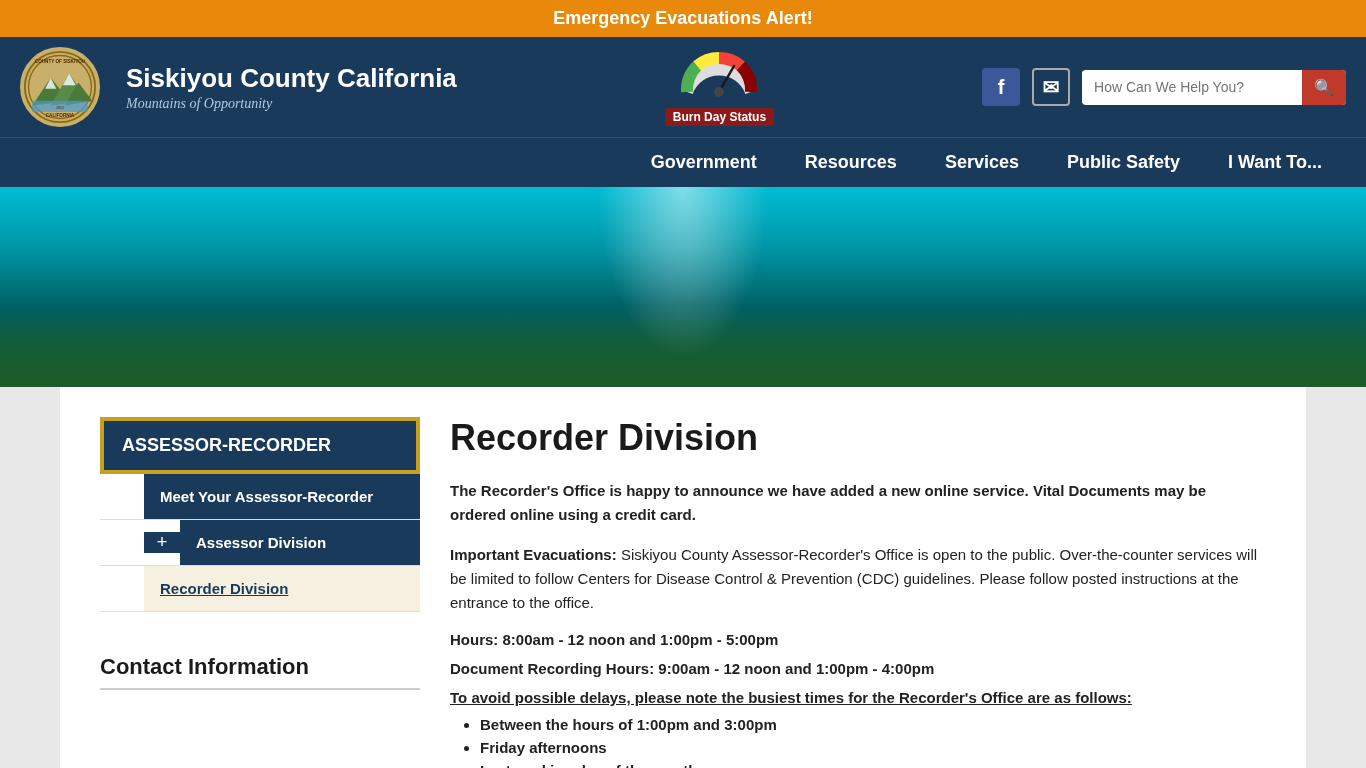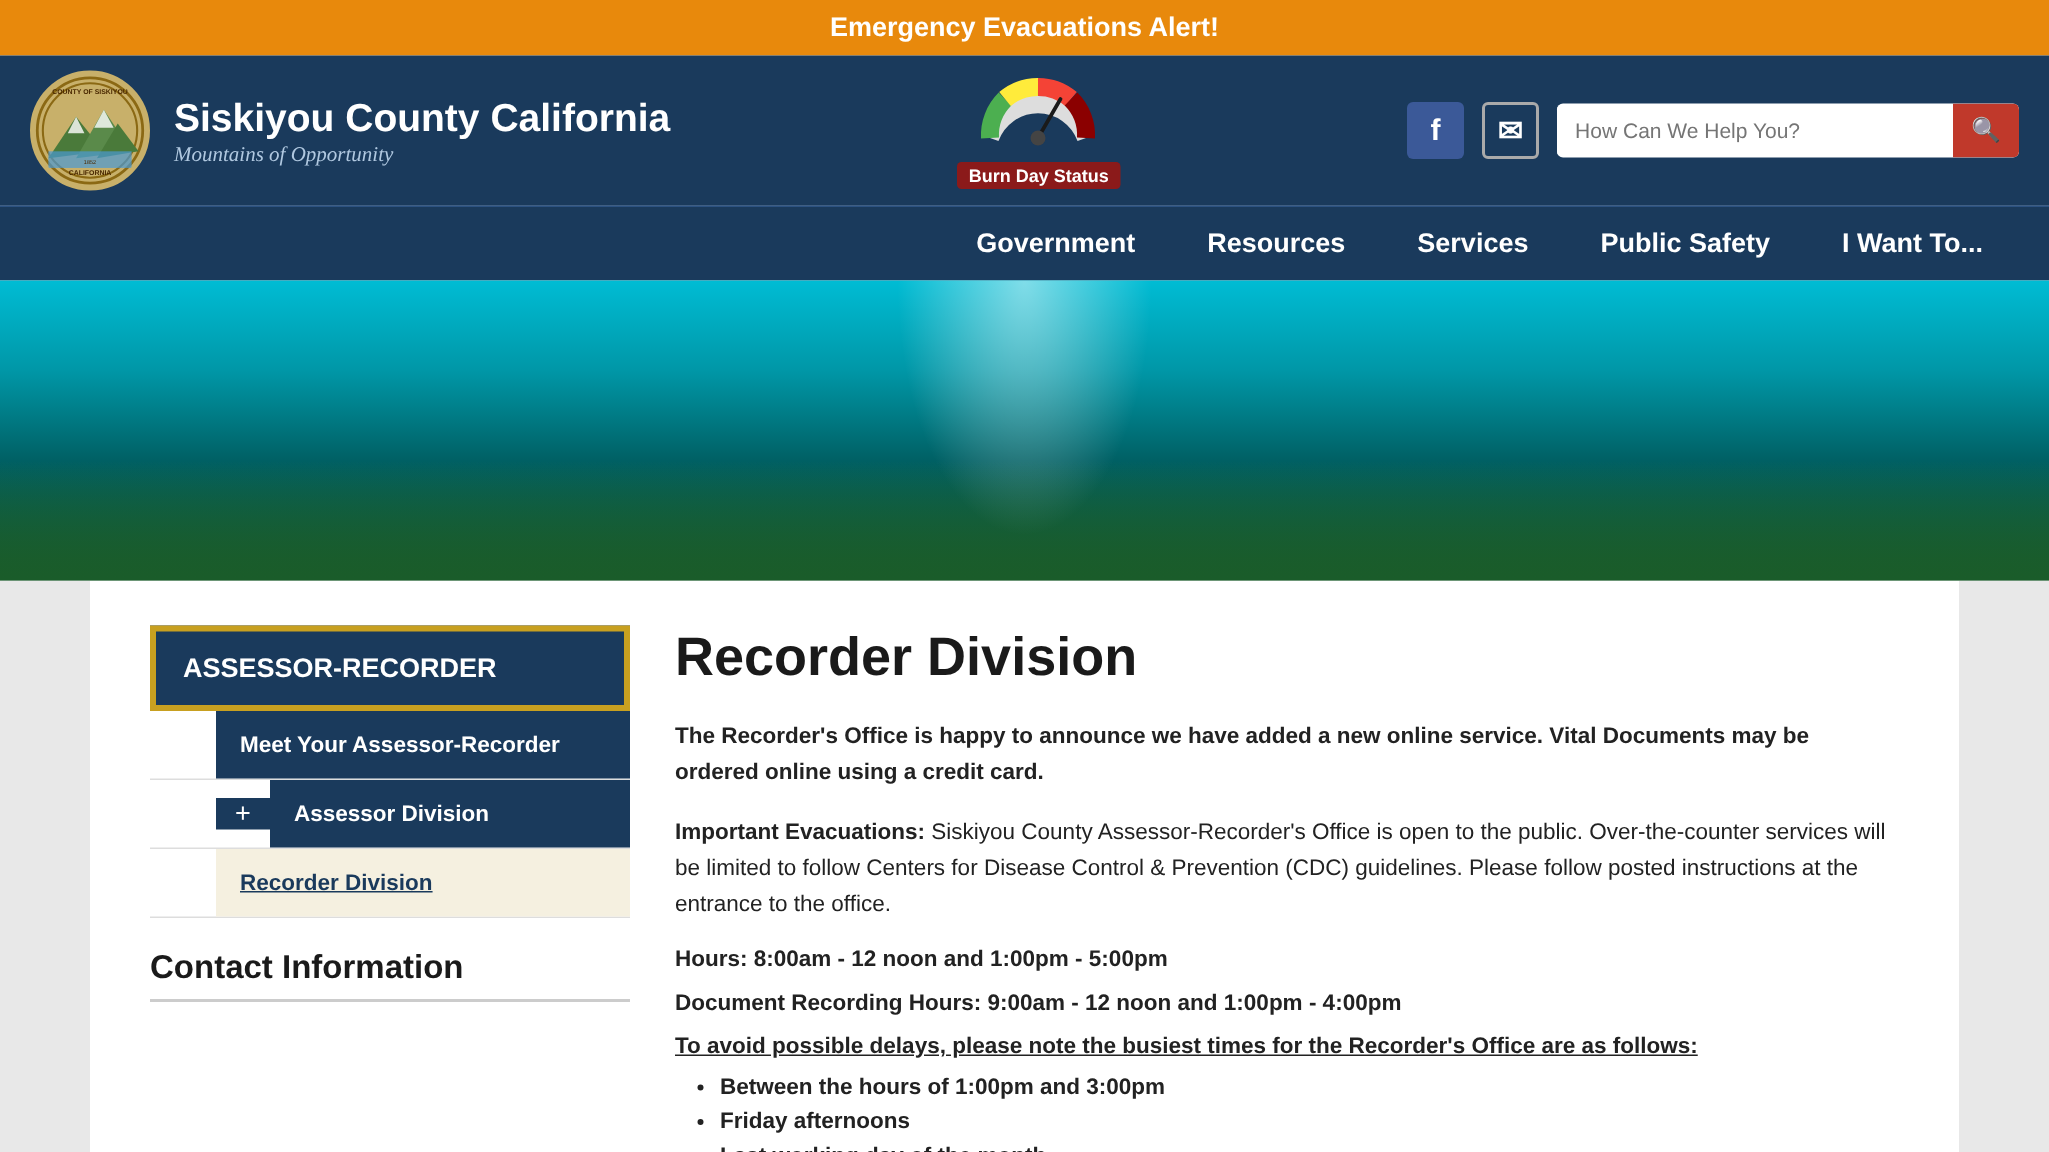--- a/index.html
+++ b/index.html
@@ -20,21 +20,21 @@
       background: #1a3a5c;
       display: flex;
       align-items: center;
       padding: 10px 20px;
       gap: 20px;
       min-height: 80px;
     }
     .logo-area {
       display: flex;
       align-items: center;
-      gap: 16px;
+      gap: 26px;
       flex-shrink: 0;
     }
     .logo-circle {
       width: 80px;
       height: 80px;
       border-radius: 50%;
       background: #c8b06a;
       display: flex;
       align-items: center;
       justify-content: center;
@@ -119,21 +119,21 @@
       background: #fff;
       border-radius: 4px;
       overflow: hidden;
     }
     .search-input {
       border: none;
       outline: none;
       padding: 8px 12px;
       font-size: 14px;
       color: #999;
-      width: 264px;
+      width: 220px;
     }
     .search-btn {
       background: #c0392b;
       border: none;
       padding: 8px 12px;
       cursor: pointer;
       color: #fff;
       font-size: 16px;
     }
 
@@ -241,21 +241,21 @@
       display: block;
       flex: 1;
     }
     .sidebar-menu li.active a {
       background: #f5f0e0;
       color: #1a3a5c;
       text-decoration: underline;
     }
 
     .sidebar-contact {
-      margin-top: 20px;
+      margin-top: 42px;
     }
     .sidebar-contact h3 {
       font-size: 22px;
       color: #1a1a1a;
       padding-bottom: 8px;
       border-bottom: 2px solid #ccc;
     }
 
     
     .main-content {

